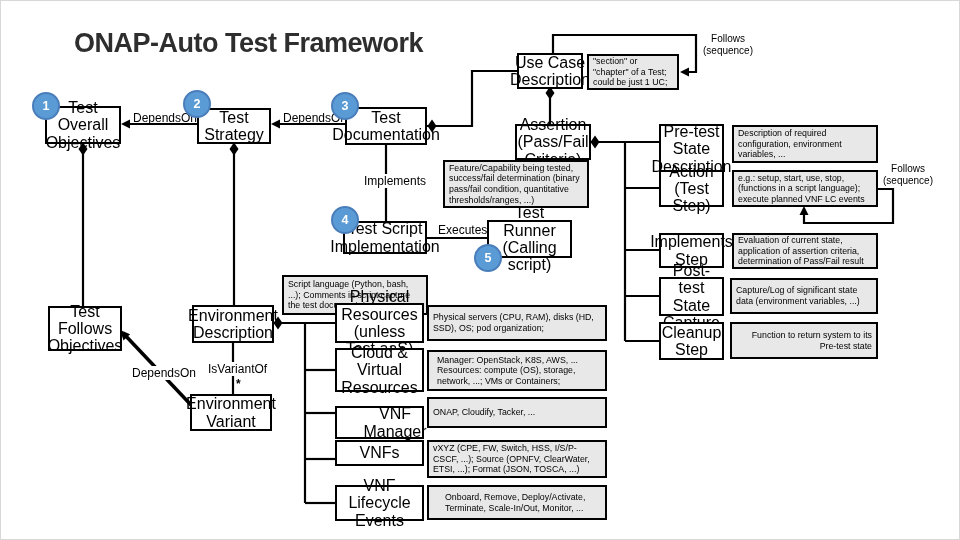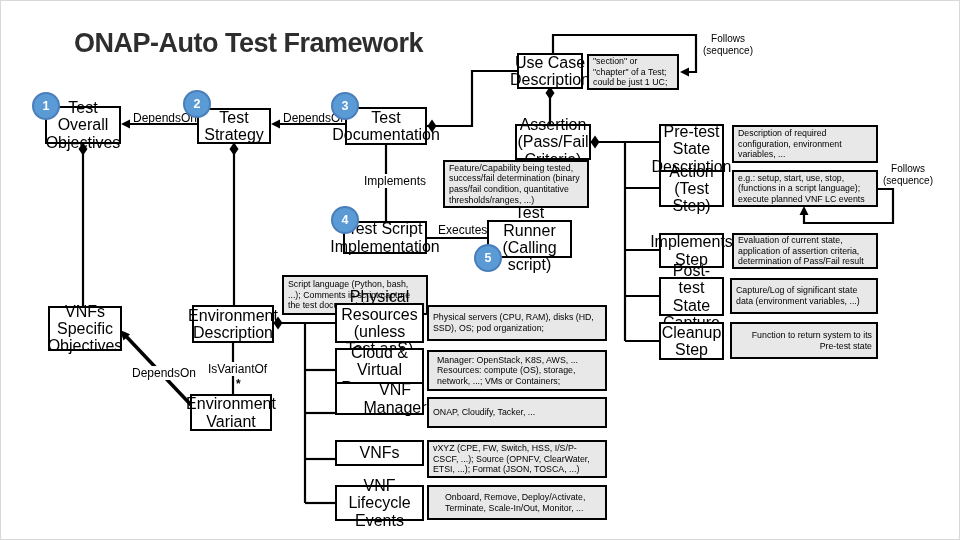--- a/index.html
+++ b/index.html
@@ -108,29 +108,29 @@
   <div class="box" style="left:517px;top:53px;width:66px;height:36px;">Use Case Description</div>
   <div class="note" style="left:587px;top:54px;width:92px;height:36px;">"section" or "chapter" of a Test; could be just 1 UC;</div>
 
   <div class="box" style="left:515px;top:124px;width:76px;height:36px;">Assertion (Pass/Fail Criteria)</div>
   <div class="note" style="left:443px;top:160px;width:146px;height:48px;">Feature/Capability being tested, success/fail determination (binary pass/fail condition, quantitative thresholds/ranges, ...)</div>
 
   <div class="box" style="left:343px;top:221px;width:84px;height:33px;">Test Script Implementation</div>
   <div class="box" style="left:487px;top:220px;width:85px;height:38px;">Test Runner (Calling script)</div>
   <div class="note" style="left:282px;top:256px;width:146px;height:40px;margin-top:19px;">Script language (Python, bash, ...); Comments in script capture the test documentation</div>
 
-  <div class="box" style="left:48px;top:306px;width:74px;height:45px;">VNFs Specific Objectives</div>
+  <div class="box" style="left:48px;top:306px;width:74px;height:45px;">Test Follows Objectives</div>
   <div class="box" style="left:192px;top:305px;width:82px;height:38px;">Environment Description</div>
   <div class="box" style="left:190px;top:394px;width:82px;height:37px;">Environment Variant</div>
 
   <div class="box" style="left:335px;top:303px;width:89px;height:40px;">Physical Resources (unless Test aaS)</div>
   <div class="note" style="left:427px;top:305px;width:180px;height:36px;">Physical servers (CPU, RAM), disks (HD, SSD), OS; pod organization;</div>
   <div class="box" style="left:335px;top:348px;width:89px;height:44px;">Cloud &amp; Virtual Resources</div>
   <div class="note" style="left:427px;top:350px;width:180px;height:41px;padding-left:8px;">Manager: OpenStack, K8S, AWS, ... Resources: compute (OS), storage, network, ...; VMs or Containers;</div>
-  <div class="box" style="left:335px;top:382px;width:89px;height:33px;padding-left:32px;">VNF Manager</div>
+  <div class="box" style="left:335px;top:406px;width:89px;height:33px;padding-left:32px;">VNF Manager</div>
   <div class="note" style="left:427px;top:397px;width:180px;height:31px;">ONAP, Cloudify, Tacker, ...</div>
   <div class="box" style="left:335px;top:440px;width:89px;height:26px;">VNFs</div>
   <div class="note" style="left:427px;top:440px;width:180px;height:38px;">vXYZ (CPE, FW, Switch, HSS, I/S/P-CSCF, ...); Source (OPNFV, ClearWater, ETSI, ...); Format (JSON, TOSCA, ...)</div>
   <div class="box" style="left:335px;top:485px;width:89px;height:36px;">VNF Lifecycle Events</div>
   <div class="note" style="left:427px;top:485px;width:180px;height:35px;padding-left:16px;">Onboard, Remove, Deploy/Activate, Terminate, Scale-In/Out, Monitor, ...</div>
 
   <div class="box" style="left:659px;top:124px;width:65px;height:50px;">Pre-test State Description</div>
   <div class="note" style="left:732px;top:125px;width:146px;height:38px;">Description of required configuration, environment variables, ...</div>
   <div class="box" style="left:659px;top:170px;width:65px;height:37px;">Action (Test Step)</div>
   <div class="note" style="left:732px;top:170px;width:146px;height:37px;">e.g.: setup, start, use, stop, (functions in a script language); execute planned VNF LC events</div>

